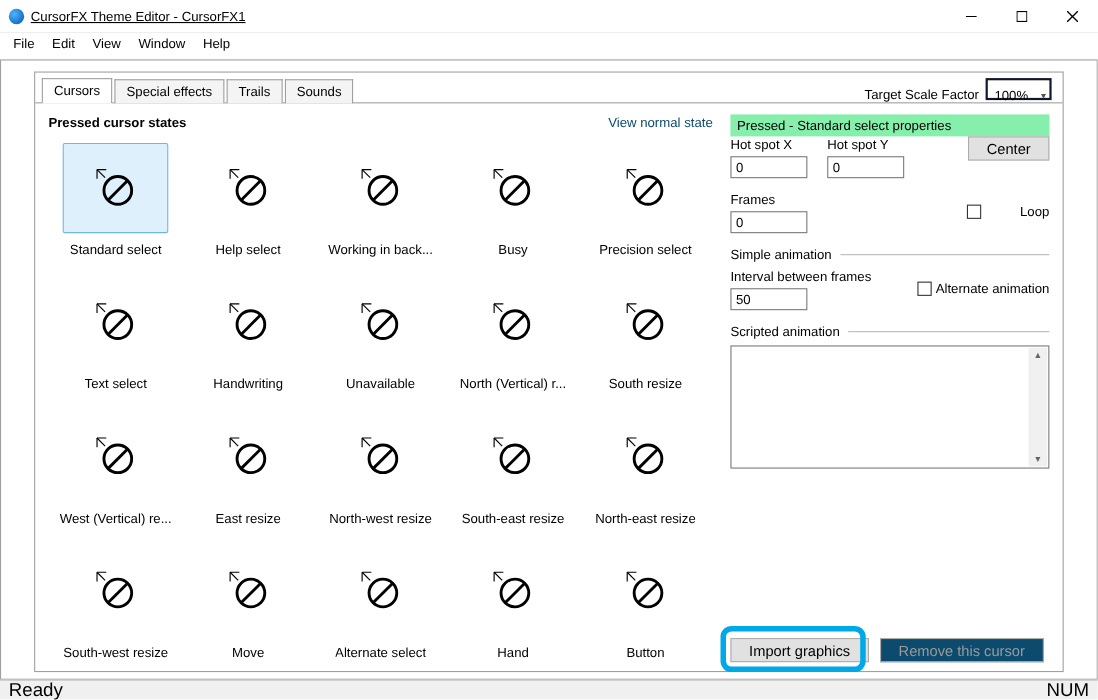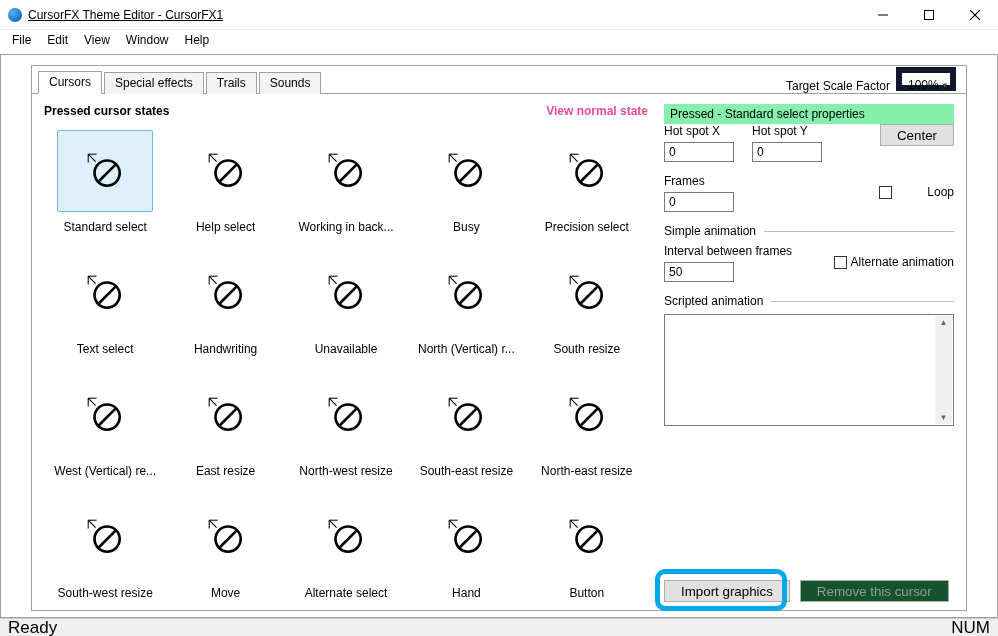--- a/index.html
+++ b/index.html
@@ -22,49 +22,49 @@
 
   
   .docframe { position: absolute; top: 10px; left: 30px; right: 30px; bottom: 6px; border: 1px solid #a0a0a0; background: #fff; }
 
   
   .tabs-row { display: flex; align-items: flex-end; height: 28px; padding: 6px 6px 0 6px; border-bottom: 1px solid #a0a0a0; }
   .tab { padding: 3px 10px 4px; border: 1px solid #a0a0a0; border-bottom: none; margin-right: 2px; background: #f4f4f4; position: relative; top: 1px; }
   .tab.active { background: #fff; border-bottom: 1px solid #fff; margin-top: 20px; }
   .tabs-spacer { flex: 1; }
   .scale-label { margin-right: 6px; }
-  .scale-select { border: 6px solid #0f172a; height: 20px; width: 60px; display: inline-flex; align-items: center; justify-content: space-between; padding: 12px 3px 0 6px; margin-right: 4px; position: relative; top: -2px; }
+  .scale-select { border: 2px solid #0f172a; height: 20px; width: 60px; display: inline-flex; align-items: center; justify-content: space-between; padding: 12px 3px 0 6px; margin-right: 4px; position: relative; top: -2px; }
   .scale-select .chev { font-size: 9px; color: #555; }
 
   
   .columns { position: absolute; top: 28px; left: 0; right: 0; bottom: 0; display: flex; }
   .left-pane { flex: 1; padding: 10px 8px 0 12px; position: relative; }
   .right-pane { width: 310px; padding: 10px 12px 8px 8px; position: relative; }
 
   
   .panel-header { display: flex; align-items: center; justify-content: space-between; margin-bottom: 8px; }
   .panel-header .title { font-weight: bold; }
-  .panel-header .link { color: #ec4899; cursor: pointer; font-weight: bold; }
+  .panel-header .link { color: #0c4a6e; cursor: pointer; }
 
   
   .cursor-grid { display: grid; grid-template-columns: repeat(5, 1fr); gap: 18px 10px; padding: 4px 6px; }
   .cursor-cell { display: flex; flex-direction: column; align-items: center; }
   .thumb { width: 96px; height: 82px; display: flex; align-items: center; justify-content: center; border: 1px solid transparent; border-radius: 2px; }
   .thumb svg { width: 42px; height: 42px; }
   .cursor-cell.selected .thumb { background: #def0fb; border-color: #6fb7e7; }
   .cursor-label { margin-top: 8px; text-align: center; white-space: nowrap; max-width: 108px; overflow: hidden; text-overflow: ellipsis; }
 
   
   .props-title { background: #86efac; font-weight: normal; padding: 3px 6px; }
   .field-row { display: flex; gap: 18px; margin-bottom: 12px; }
   .field { display: flex; flex-direction: column; }
   .field label { margin-bottom: 4px; }
   .text-input { border: 1px solid #7a7a7a; height: 20px; width: 70px; padding: 0 4px; font: inherit; }
   .btn { border: 1px solid #adadad; background: #e1e1e1; height: 22px; padding: 0 16px; cursor: default; }
-  .btn.disabled { color: #9a9a9a; background: #14532d; }
+  .btn.disabled { color: #9a9a9a; background: #0c4a6e; }
   .checkbox { display: flex; align-items: center; gap: 4px; }
   .checkbox .box { width: 13px; height: 13px; border: 1px solid #333; }
 
   .fieldset-label { display: flex; align-items: center; margin: 10px 0 6px 0; }
   .fieldset-label .text { margin-right: 8px; }
   .fieldset-label .line { flex: 1; border-top: 1px solid #bbb; }
 
   .script-box { border: 1px solid #7a7a7a; height: 112px; position: relative; background: #fff; }
   .script-box .sb { position: absolute; right: 1px; top: 1px; bottom: 1px; width: 17px; background: #f0f0f0; display: flex; flex-direction: column; justify-content: space-between; align-items: center; padding: 2px 0; }
   .script-box .sb .arr { font-size: 8px; color: #666; }

